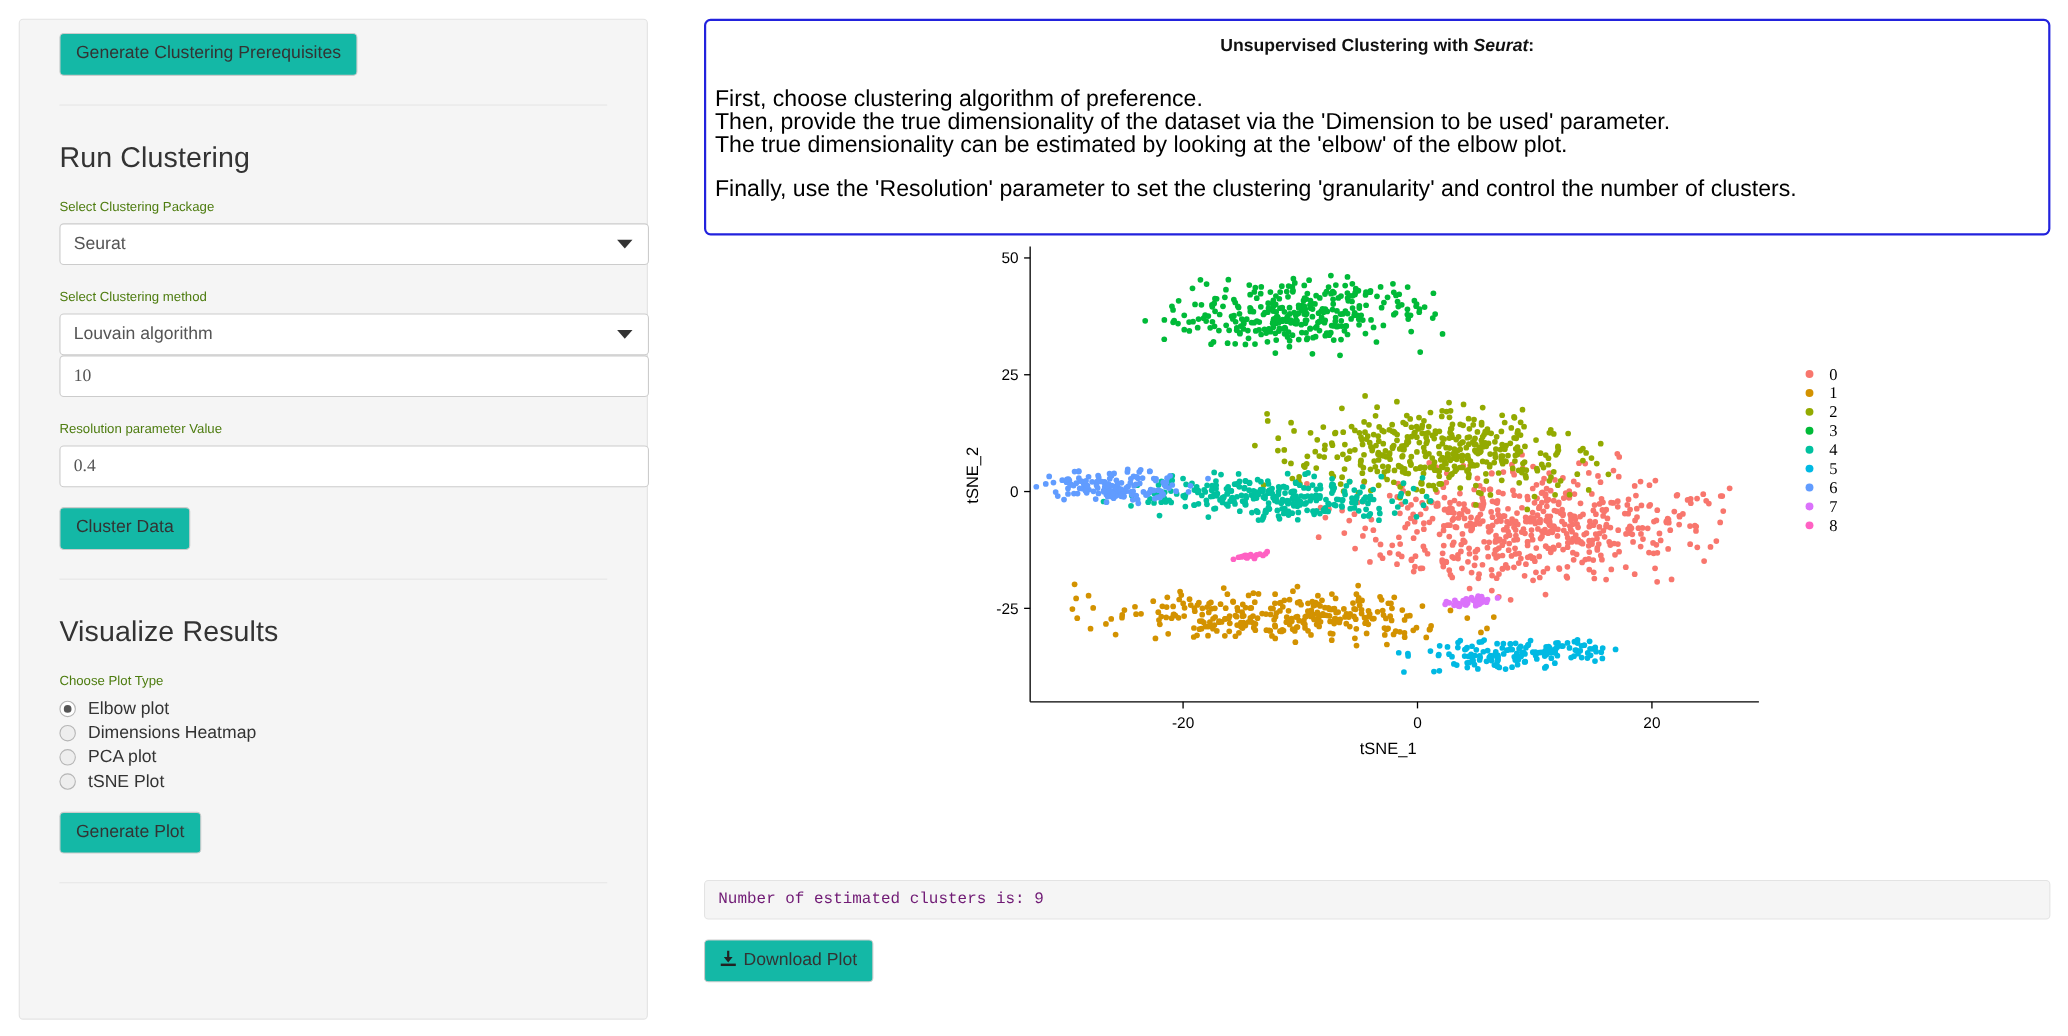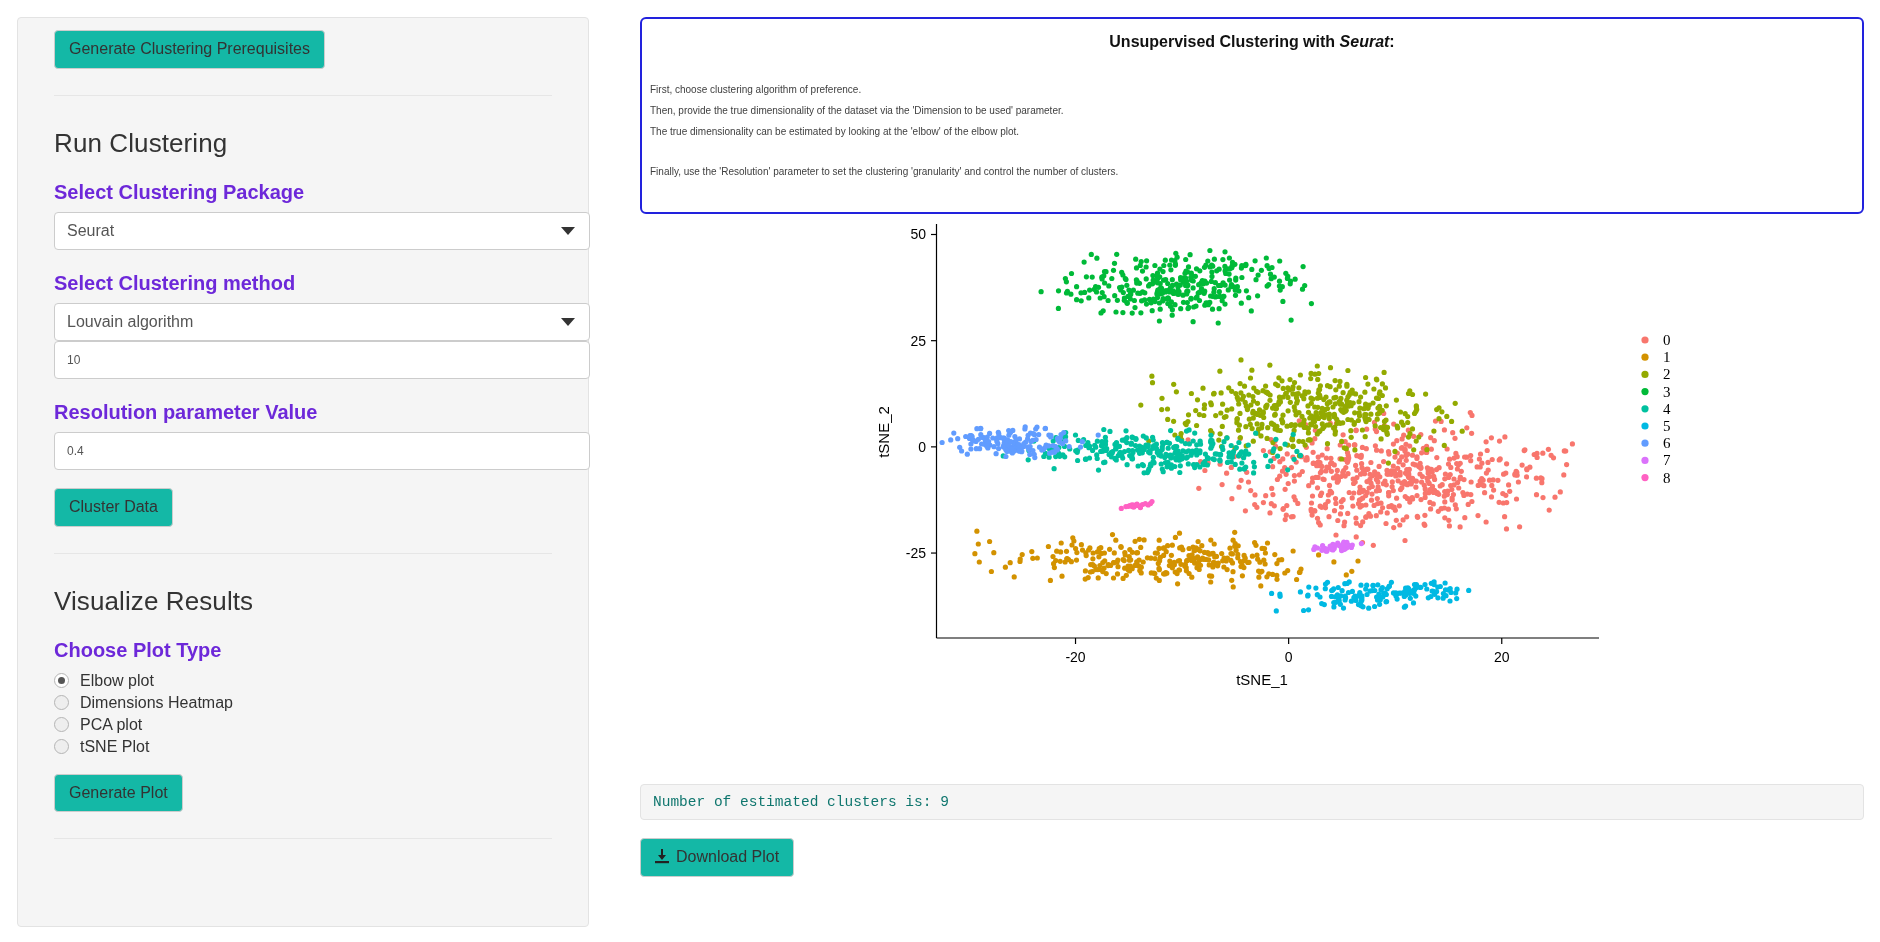--- a/index.html
+++ b/index.html
@@ -19,21 +19,21 @@
     border: 1px solid #e3e3e3;
     border-radius: 4px;
     box-sizing: border-box;
     padding: 0 24px;
   }
   .sb-h2 {
     font-size: 26px; font-weight: 400; color: #333;
     margin: 32px 0 0 12px; letter-spacing: .1px;
   }
   .sb-label {
-    font-size: 20px; font-weight: bold; color: #6d28d9;
+    font-size: 12px; font-weight: normal; color: #4d7c0f;
     margin: 22px 0 8px 12px;
   }
   .btn {
     display: inline-flex; align-items: center; gap: 7px;
     background: #14b8a6; border: 1px solid #cccccc; border-radius: 4px;
     color: #333; font-size: 16px; font-family: "Liberation Sans", sans-serif;
     padding: 8px 14px; cursor: pointer; line-height: 1.3;
   }
   .sb-btn-wrap { margin: 12px 0 0 12px; }
   .sb-select {
@@ -52,22 +52,22 @@
     border-left: 7px solid transparent;
     border-right: 7px solid transparent;
     border-top: 8px solid #333;
   }
   .sb-input {
     margin: 0 0 0 12px;
     width: 536px; height: 38px;
     background: #ffffff; border: 1px solid #cccccc; border-radius: 4px;
     box-sizing: border-box;
     padding: 0 12px;
-    font-size: 12px; color: #555;
-    font-family: Liberation Sans, sans-serif;
+    font-size: 16px; color: #555;
+    font-family: Liberation Serif, serif;
   }
   .divider {
     height: 1px; background: #e6e6e6;
     margin: 26px 12px 0 12px;
   }
   .radio-row {
     display: flex; align-items: center; gap: 11px;
     margin: 4px 0 0 12px; cursor: pointer;
   }
   .radio {
@@ -93,44 +93,44 @@
     padding: 14px 6px 0 6px;
     overflow: hidden;
     position: relative;
   }
   .info-title {
     text-align: center; font-size: 16px; font-weight: bold; color: #111;
     margin-bottom: 28px;
   }
   .info-title i { font-style: italic; }
   .info-line {
-    font-size: 10px; color: #404040; line-height: 21px;
+    font-size: 21px; color: #000000; line-height: 21px;
     padding-left: 2px;
   }
   .info-gap { height: 19px; }
 
   
   .plotwrap {
     position: relative;
     width: 1224px; height: 560px;
     background: #ffffff;
     margin-top: 4px;
   }
   .plot-svg { display: block; }
 
   
   .statusbar {
-    margin-top: 6px;
+    margin-top: 22px;
     width: 1224px; height: 36px;
     background: #f5f5f5; border: 1px solid #e3e3e3; border-radius: 4px;
     box-sizing: border-box;
     display: flex; align-items: center;
     padding: 0 12px;
     font-family: "Liberation Mono", monospace;
-    font-size: 14.5px; color: #0f766e;
+    font-size: 14.5px; color: #701a75;
   }
   .dlrow { margin-top: 18px; }
   .dl-icon { display: inline-block; line-height: 1; font-size: 15px; }
 </style>
 </head>
 <body>
 
 <div class="app">
 
   <div class="sidebar">

